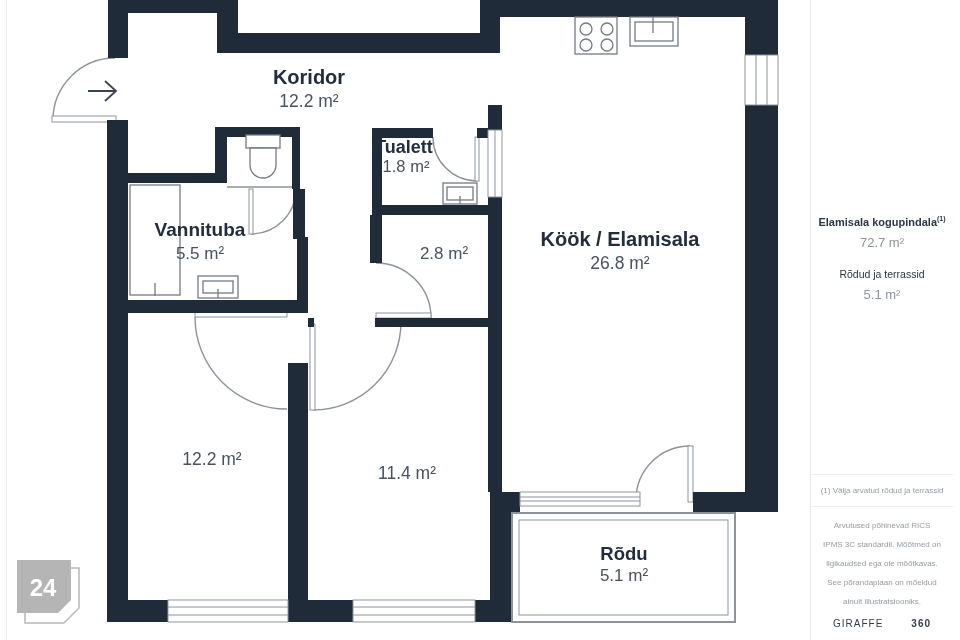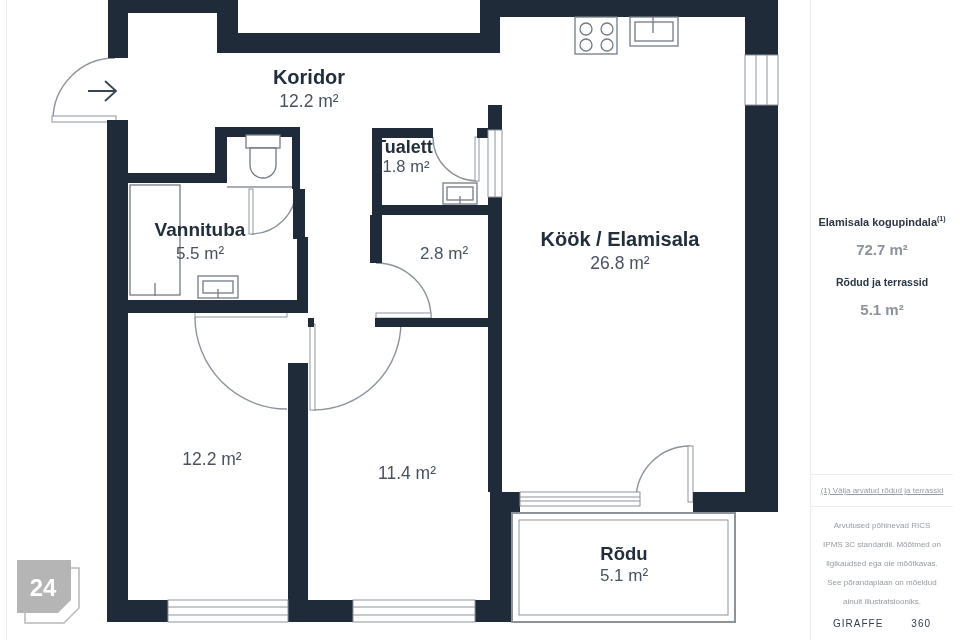--- a/index.html
+++ b/index.html
@@ -13,30 +13,30 @@
   #plan-svg{position:absolute;left:0;top:0;}
   .room-name{font-weight:700;fill:#232e3c;}
   .room-area{font-weight:400;fill:#49525e;}
   .sidebar{
     position:absolute;left:810px;top:0;width:142px;height:640px;
     border-left:1px solid #e9ebed;background:#fff;
   }
   .totals{position:absolute;top:215px;left:0;right:0;text-align:center;}
   .total-label{font-size:11px;font-weight:700;color:#2b3644;}
   .total-label sup{font-size:7px;}
-  .metric-value{font-size:15px;color:#8d939b;margin-top:13px;font-weight:bold;}
-  .balcony-label{font-size:10.5px;font-weight:700;color:#2b3644;margin-top:18px;}
+  .metric-value{font-size:13px;color:#8d939b;margin-top:7px;}
+  .balcony-label{font-size:10.5px;font-weight:400;color:#2b3644;margin-top:18px;}
   .side-footer{position:absolute;bottom:0;left:0;right:0;text-align:center;}
   .footnote{
     border-top:1px solid #ececee;border-bottom:1px solid #ececee;
-    padding:11px 4px;font-size:8px;color:#959ba1;text-decoration:underline;
+    padding:11px 4px;font-size:8px;color:#959ba1;
   }
   .disclaimer{font-size:8px;color:#959ba1;line-height:19px;padding:9px 12px 2px;}
   .brand{font-size:10px;color:#343e4a;letter-spacing:1px;padding:5px 0 11px;}
-  .brand .num{font-weight:400;margin-left:28px;}
+  .brand .num{font-weight:700;margin-left:28px;}
 </style>
 </head>
 <body>
 
 <div class="edge edge-left"></div>
 <div class="edge edge-right"></div>
 
 <svg id="plan-svg" width="810" height="640" viewBox="0 0 810 640">
 
   <g stroke="#8d939b" stroke-width="1.4" fill="none">

